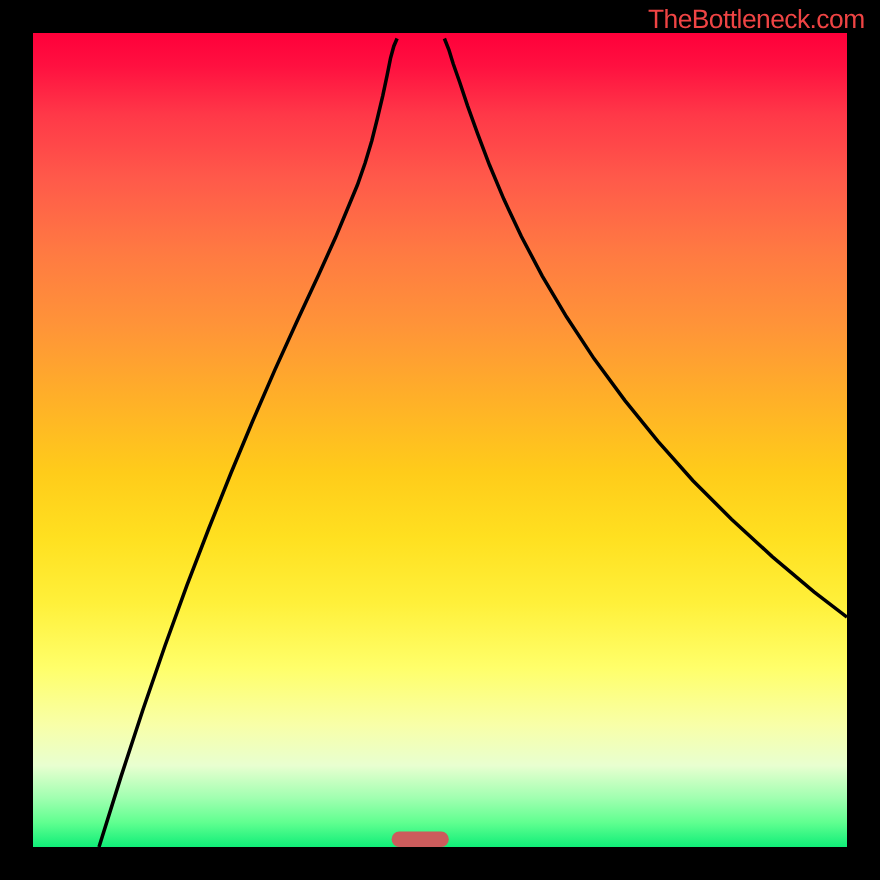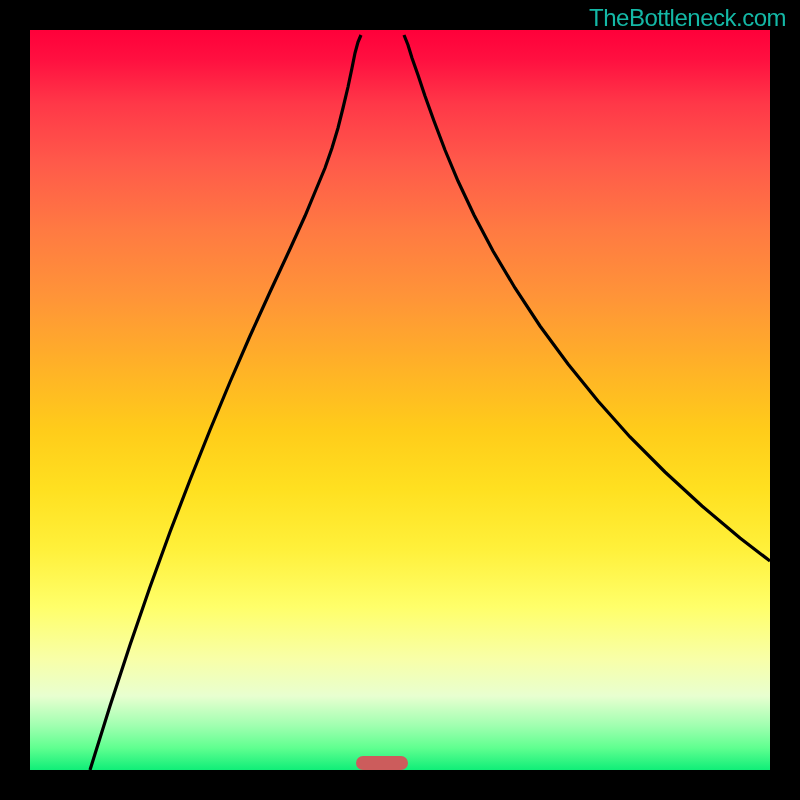--- a/index.html
+++ b/index.html
@@ -1,17 +1,17 @@
 <!DOCTYPE html>
 <html><head>
   <meta charset="utf-8">
   <style>
     * { margin: 0; padding: 0; box-sizing: border-box; }
     body { background: #000; width: 800px; height: 800px; overflow: hidden; position: relative; }
-    .watermark { position: absolute; top: 4px; right: 14px; font-family: Arial, sans-serif; font-size: 24px; font-weight: 500; color: #14b8a6; z-index: 10; letter-spacing: -0.5px; }
+    .watermark { position: absolute; top: 4px; right: 14px; font-family: Arial, sans-serif; font-size: 24px; font-weight: 500; color: #ef4444; z-index: 10; letter-spacing: -0.5px; }
     .chart-area { position: absolute; left: 30px; top: 30px; width: 740px; height: 740px;
       background: linear-gradient(to bottom,
         #ff003a 0%,
         #ff1040 4%,
         #ff3848 10%,
         #ff5a4a 18%,
         #ff7a42 27%,
         #ff9438 36%,
         #ffb028 45%,
         #ffcc1a 54%,

